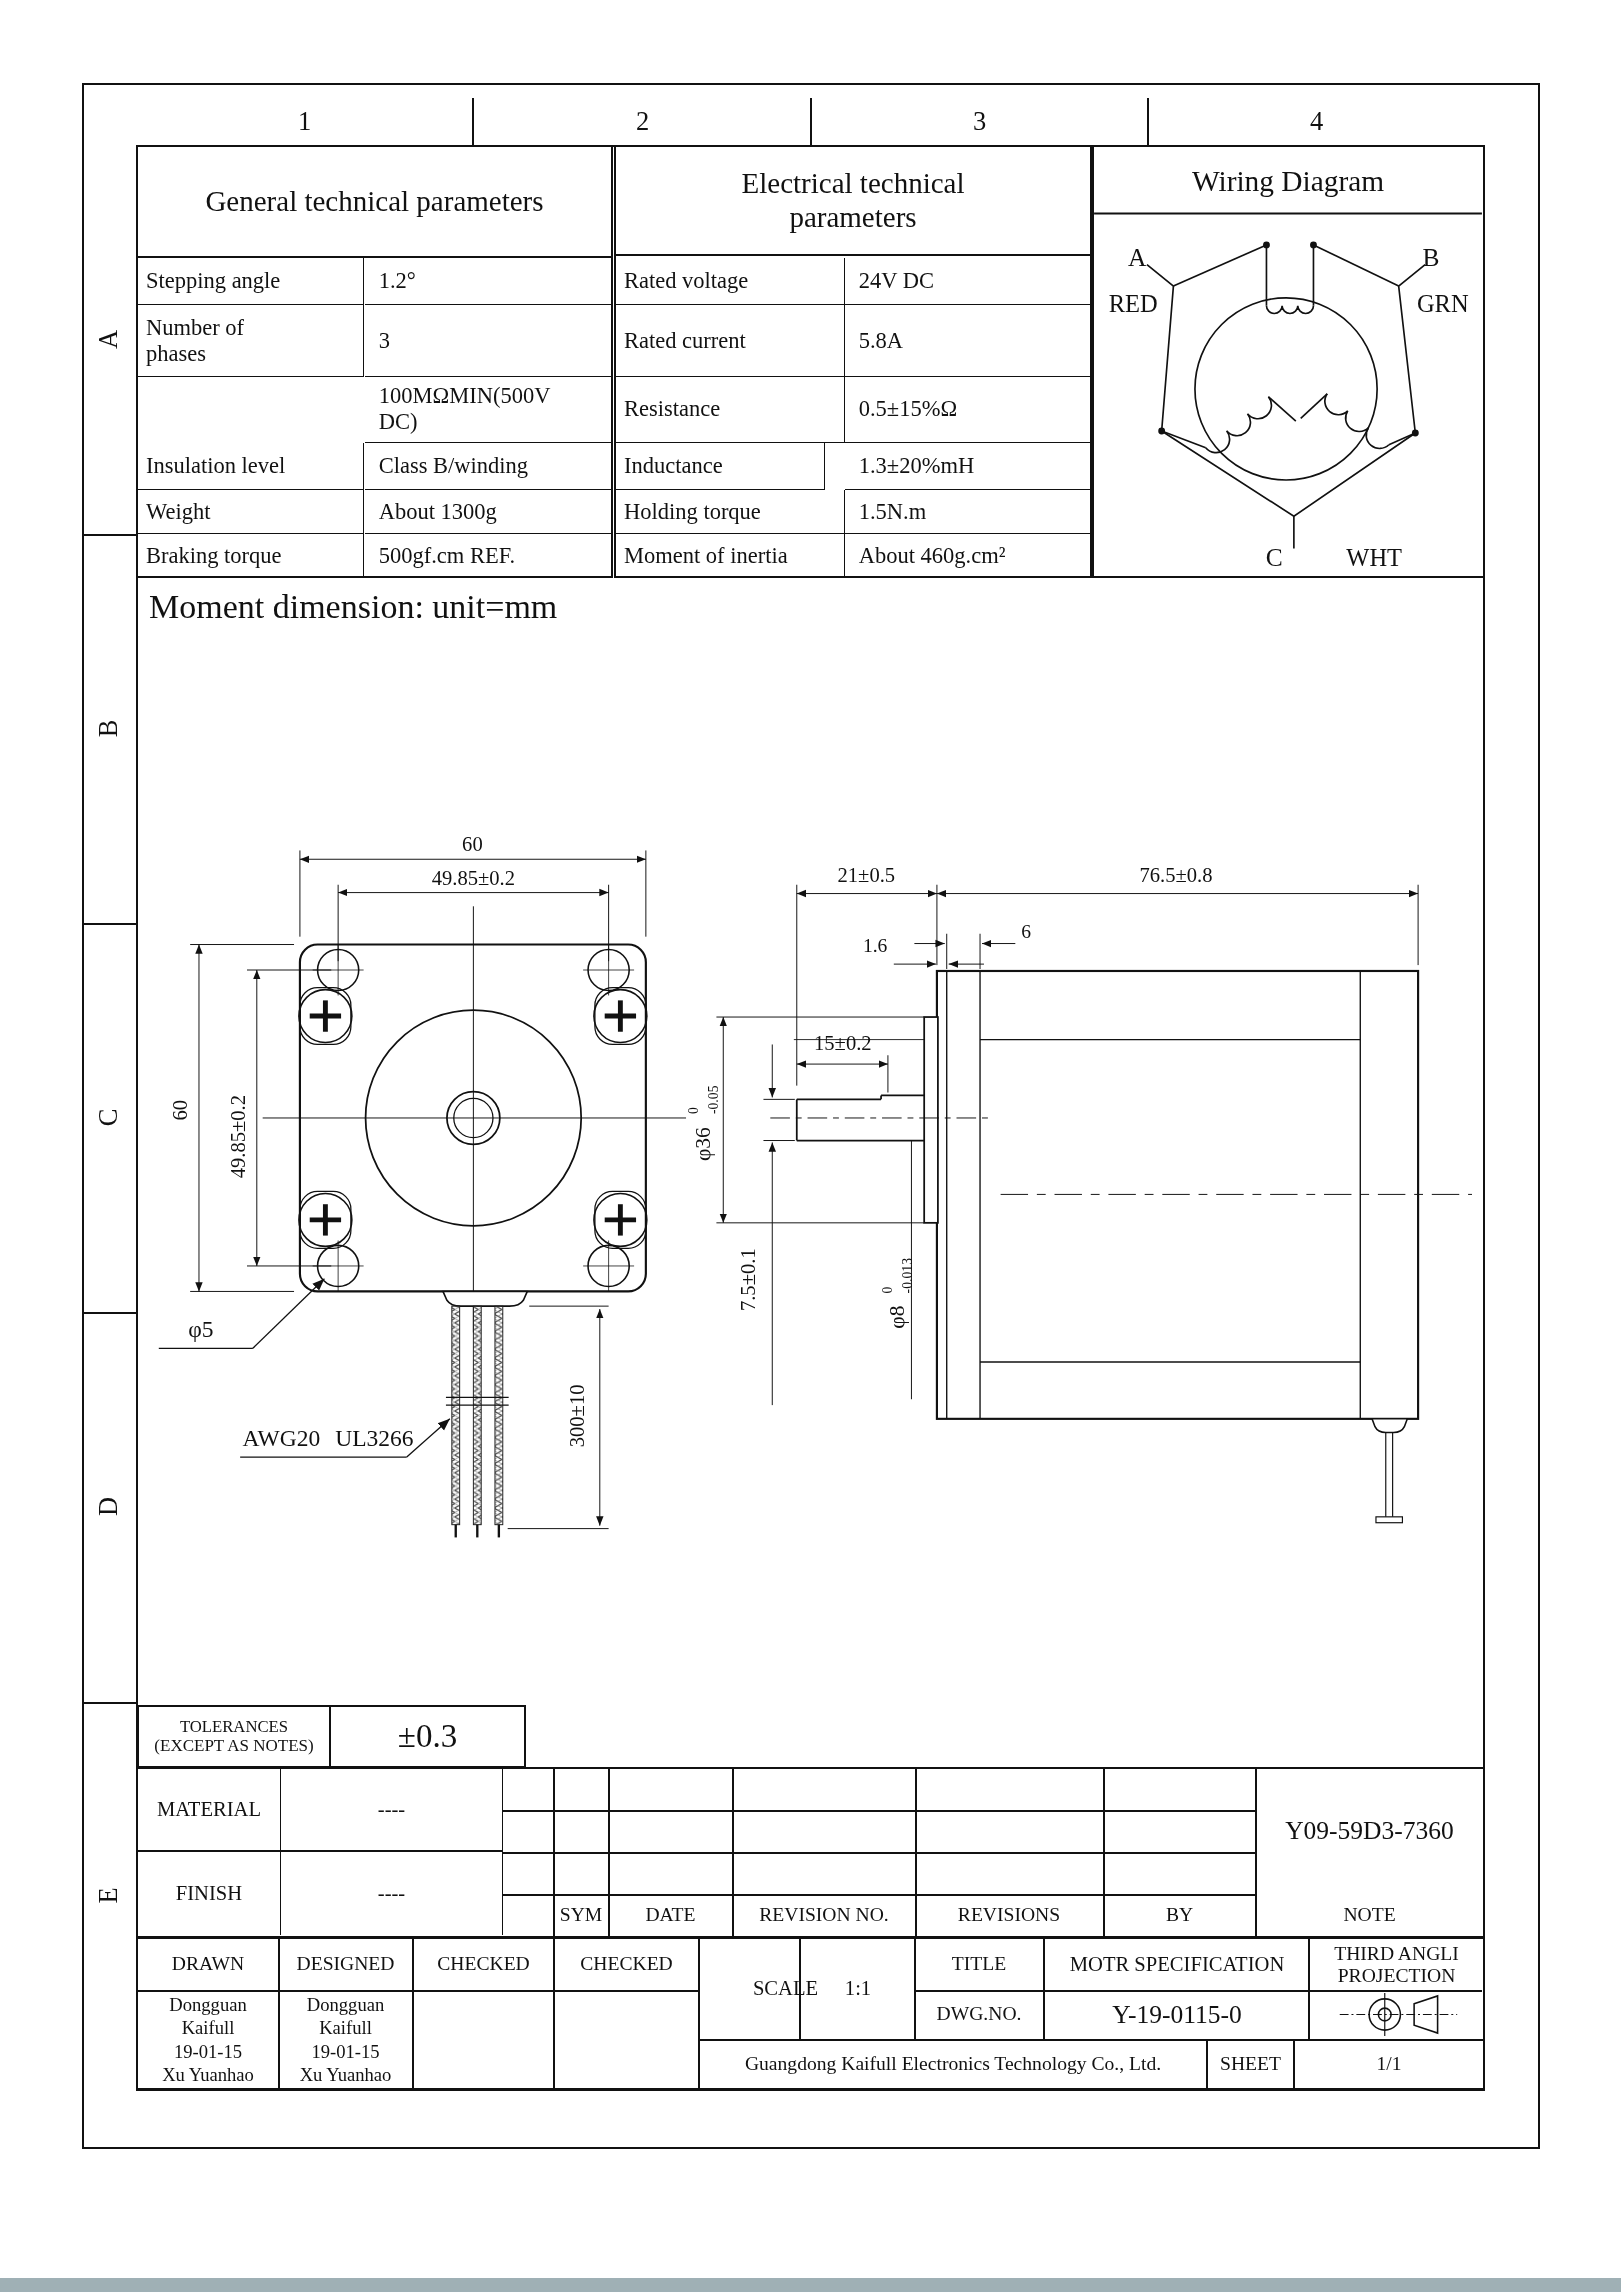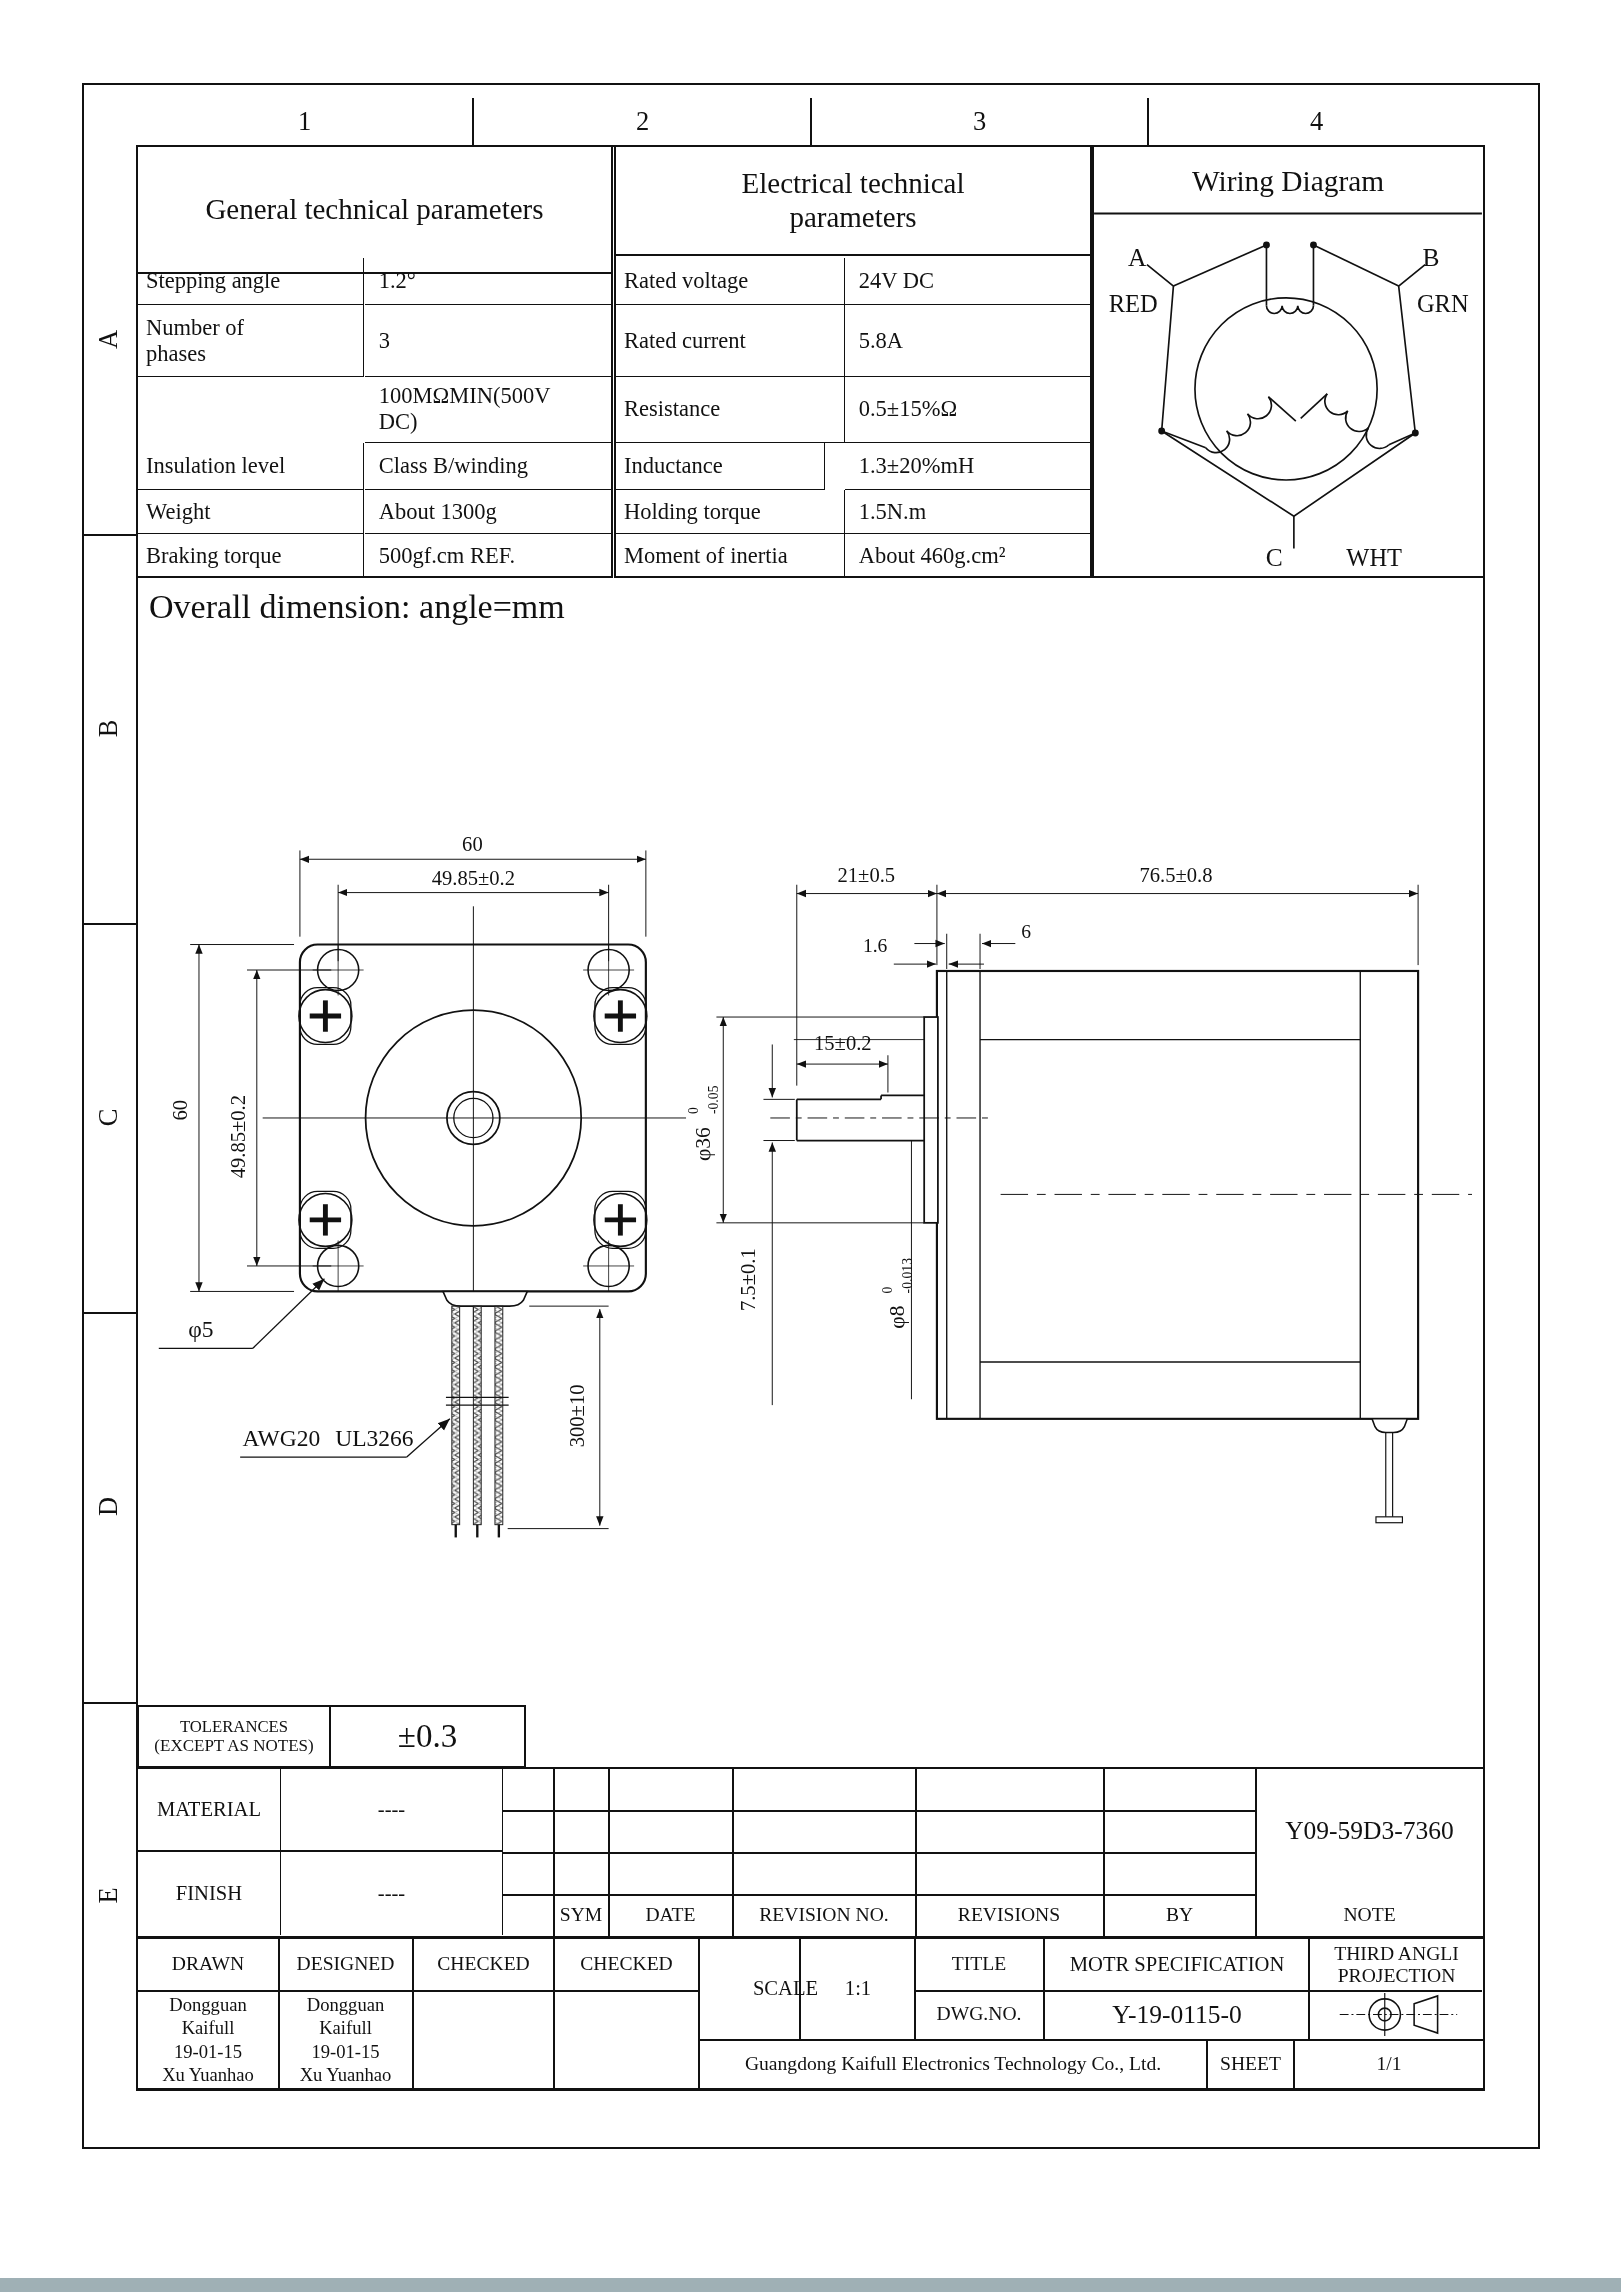--- a/index.html
+++ b/index.html
@@ -58,21 +58,21 @@
     </div>
   <div class="cell ctr f27 rot" style="left:91px;top:1876px;width:35px;height:39px">
       <span>E</span>
     </div>
   <div class="line" style="left:82px;top:534px;width:54px;height:2px"></div>
   <div class="line" style="left:82px;top:923px;width:54px;height:2px"></div>
   <div class="line" style="left:82px;top:1312px;width:54px;height:2px"></div>
   <div class="line" style="left:82px;top:1702px;width:54px;height:2px"></div>
 
   <div class="abs" style="left:136px;top:145px;width:477px;height:433px;border:2.5px solid #111"></div>
-  <div class="cell ctr f30 bb" style="left:138px;top:147px;width:473px;height:127px;border-bottom-width:2px">
+  <div class="cell ctr f30 bb" style="left:138px;top:147px;width:473px;height:111px;border-bottom-width:2px">
       <span>General technical parameters</span>
     </div>
   <div class="cell lab f23 br bb" style="left:138px;top:258px;width:226px;height:47px">
       <span>Stepping angle</span>
     </div>
   <div class="cell val f23 bb" style="left:365px;top:258px;width:247px;height:47px">
       <span>1.2°</span>
     </div>
   <div class="cell lab f23 br bb" style="left:138px;top:305px;width:226px;height:72px">
       <span style="max-width:147px">Number of phases</span>
@@ -179,21 +179,21 @@
       </g>
       <text x="44" y="122" font-size="26" text-anchor="middle">A</text>
       <text x="40" y="168" font-size="25" text-anchor="middle">RED</text>
       <text x="344" y="122" font-size="26" text-anchor="middle">B</text>
       <text x="356" y="168" font-size="25" text-anchor="middle">GRN</text>
       <text x="184" y="428" font-size="26" text-anchor="middle">C</text>
       <text x="286" y="428" font-size="25" text-anchor="middle">WHT</text>
     </svg>
   </div>
 
-  <div class="abs f35" style="left:149px;top:588px"><span>Overall dimension: angle=mm</span></div>
+  <div class="abs f35" style="left:149px;top:588px"><span>Moment dimension: unit=mm</span></div>
 
   <svg class="abs" style="left:136px;top:578px" width="1349" height="1127" viewBox="139 590 1376 1150">
     <defs>
       <marker id="ah" viewBox="0 0 10 10" refX="9.5" refY="5" markerWidth="10" markerHeight="10" orient="auto-start-reverse">
         <path d="M0,1.2 L9.5,5 L0,8.8 z" fill="#111"></path>
       </marker>
       <pattern id="braid" width="8" height="9" patternUnits="userSpaceOnUse">
         <path d="M0,0 L8,4.5 L0,9" fill="none" stroke="#444" stroke-width="1.1"></path>
         <path d="M8,0 L0,4.5 L8,9" fill="none" stroke="#888" stroke-width="0.8"></path>
       </pattern>

